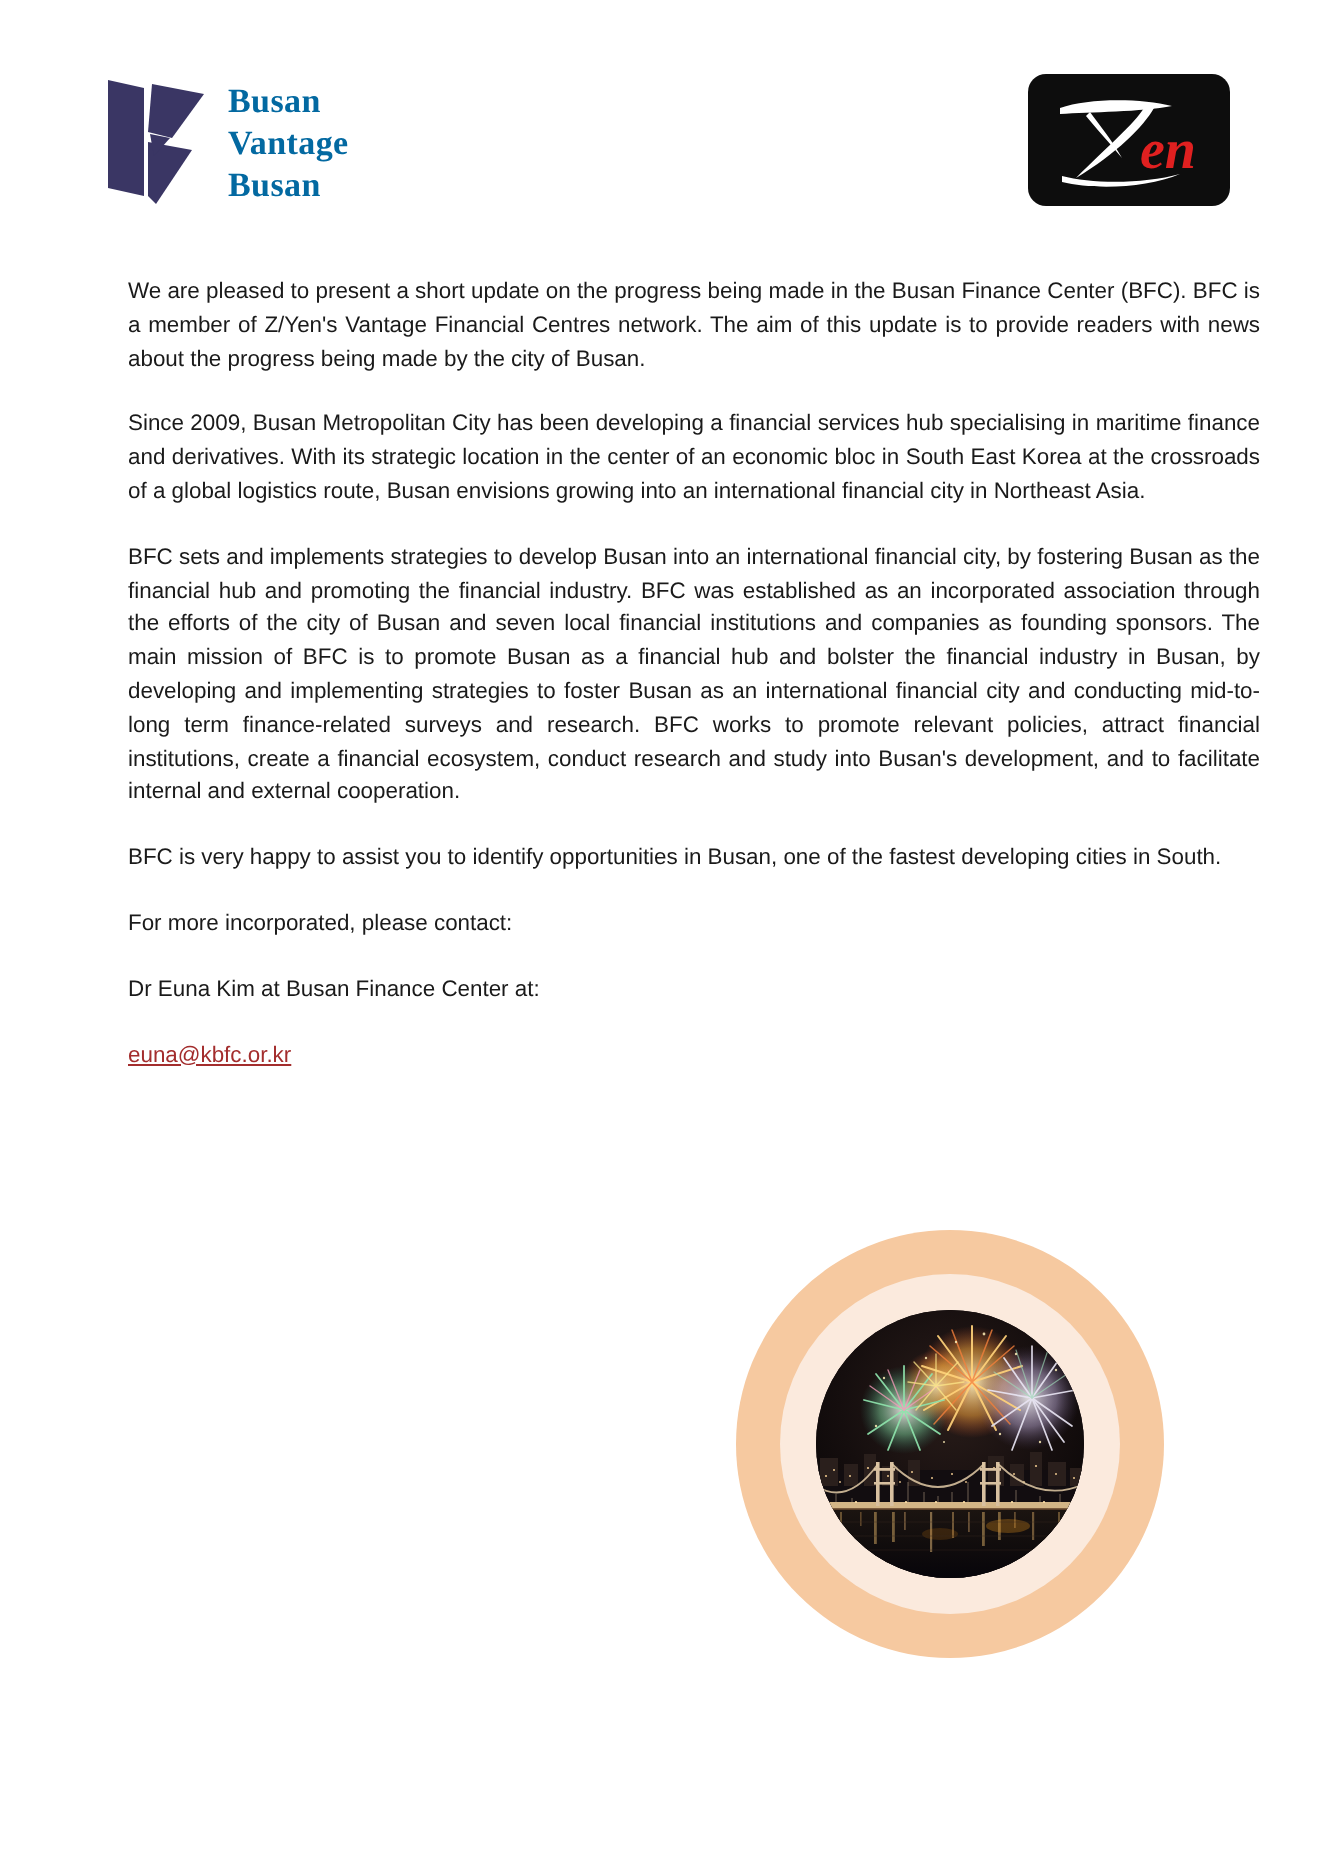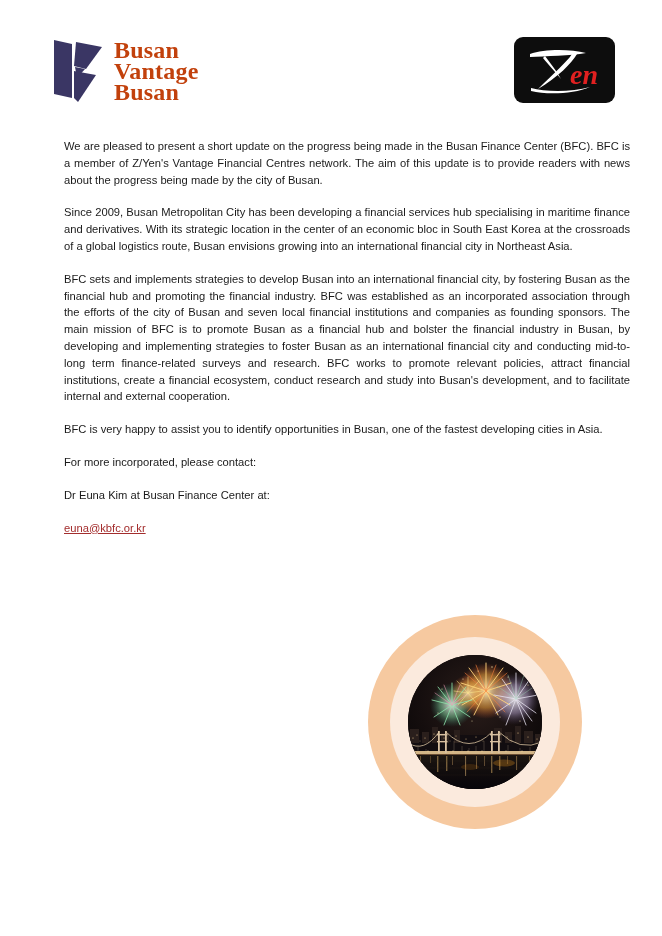--- a/index.html
+++ b/index.html
@@ -32,24 +32,24 @@
     align-items: center;
     gap: 10px;
   }
   .bfc-mark {
     width: 52px;
     height: 66px;
     display: block;
   }
   .bfc-wordmark {
     font-family: "Liberation Serif", serif;
-    font-size: 24px;
+    font-size: 17px;
     line-height: 21px;
     font-weight: 700;
-    color: #c2410c;
+    color: #0369a1;
     letter-spacing: .2px;
   }
   .bfc-wordmark span { display: block; }
 
   .zyen-logo {
     position: absolute;
     left: 514px;
     top: 37px;
     width: 93px;
     height: 66px;
@@ -159,21 +159,21 @@
 </div>
 
 <div class="content">
 
   <p class="body-par">We are pleased to present a short update on the progress being made in the Busan Finance Center (BFC). BFC is a member of Z/Yen's Vantage Financial Centres network. The aim of this update is to provide readers with news about the progress being made by the city of Busan.</p>
 
   <p class="body-par">Since 2009, Busan Metropolitan City has been developing a financial services hub specialising in maritime finance and derivatives. With its strategic location in the center of an economic bloc in South East Korea at the crossroads of a global logistics route, Busan envisions growing into an international financial city in Northeast Asia.</p>
 
   <p class="body-par">BFC sets and implements strategies to develop Busan into an international financial city, by fostering Busan as the financial hub and promoting the financial industry.  BFC was established as an incorporated association through the efforts of the city of Busan and seven local financial institutions and companies as founding sponsors. The main mission of BFC is to promote Busan as a financial hub and bolster the financial industry in Busan, by developing and implementing strategies to foster Busan as an international financial city and conducting mid-to-long term finance-related surveys and research. BFC works to promote relevant policies, attract financial institutions, create a financial ecosystem, conduct research and study into Busan's development, and to facilitate internal and external cooperation.</p>
 
-  <p class="body-par">BFC is very happy to assist you to identify opportunities in Busan, one of the fastest developing cities in Asia.</p>
+  <p class="body-par">BFC is very happy to assist you to identify opportunities in Busan, one of the fastest developing cities in South.</p>
 
   <p class="body-par tight">For more incorporated, please contact:</p>
 
   <p class="body-par tight">Dr Euna Kim at Busan Finance Center at:</p>
 
   <p class="body-par tight">
     <a class="email-link" href="#">euna@kbfc.or.kr</a>
   </p>
 
 </div>

